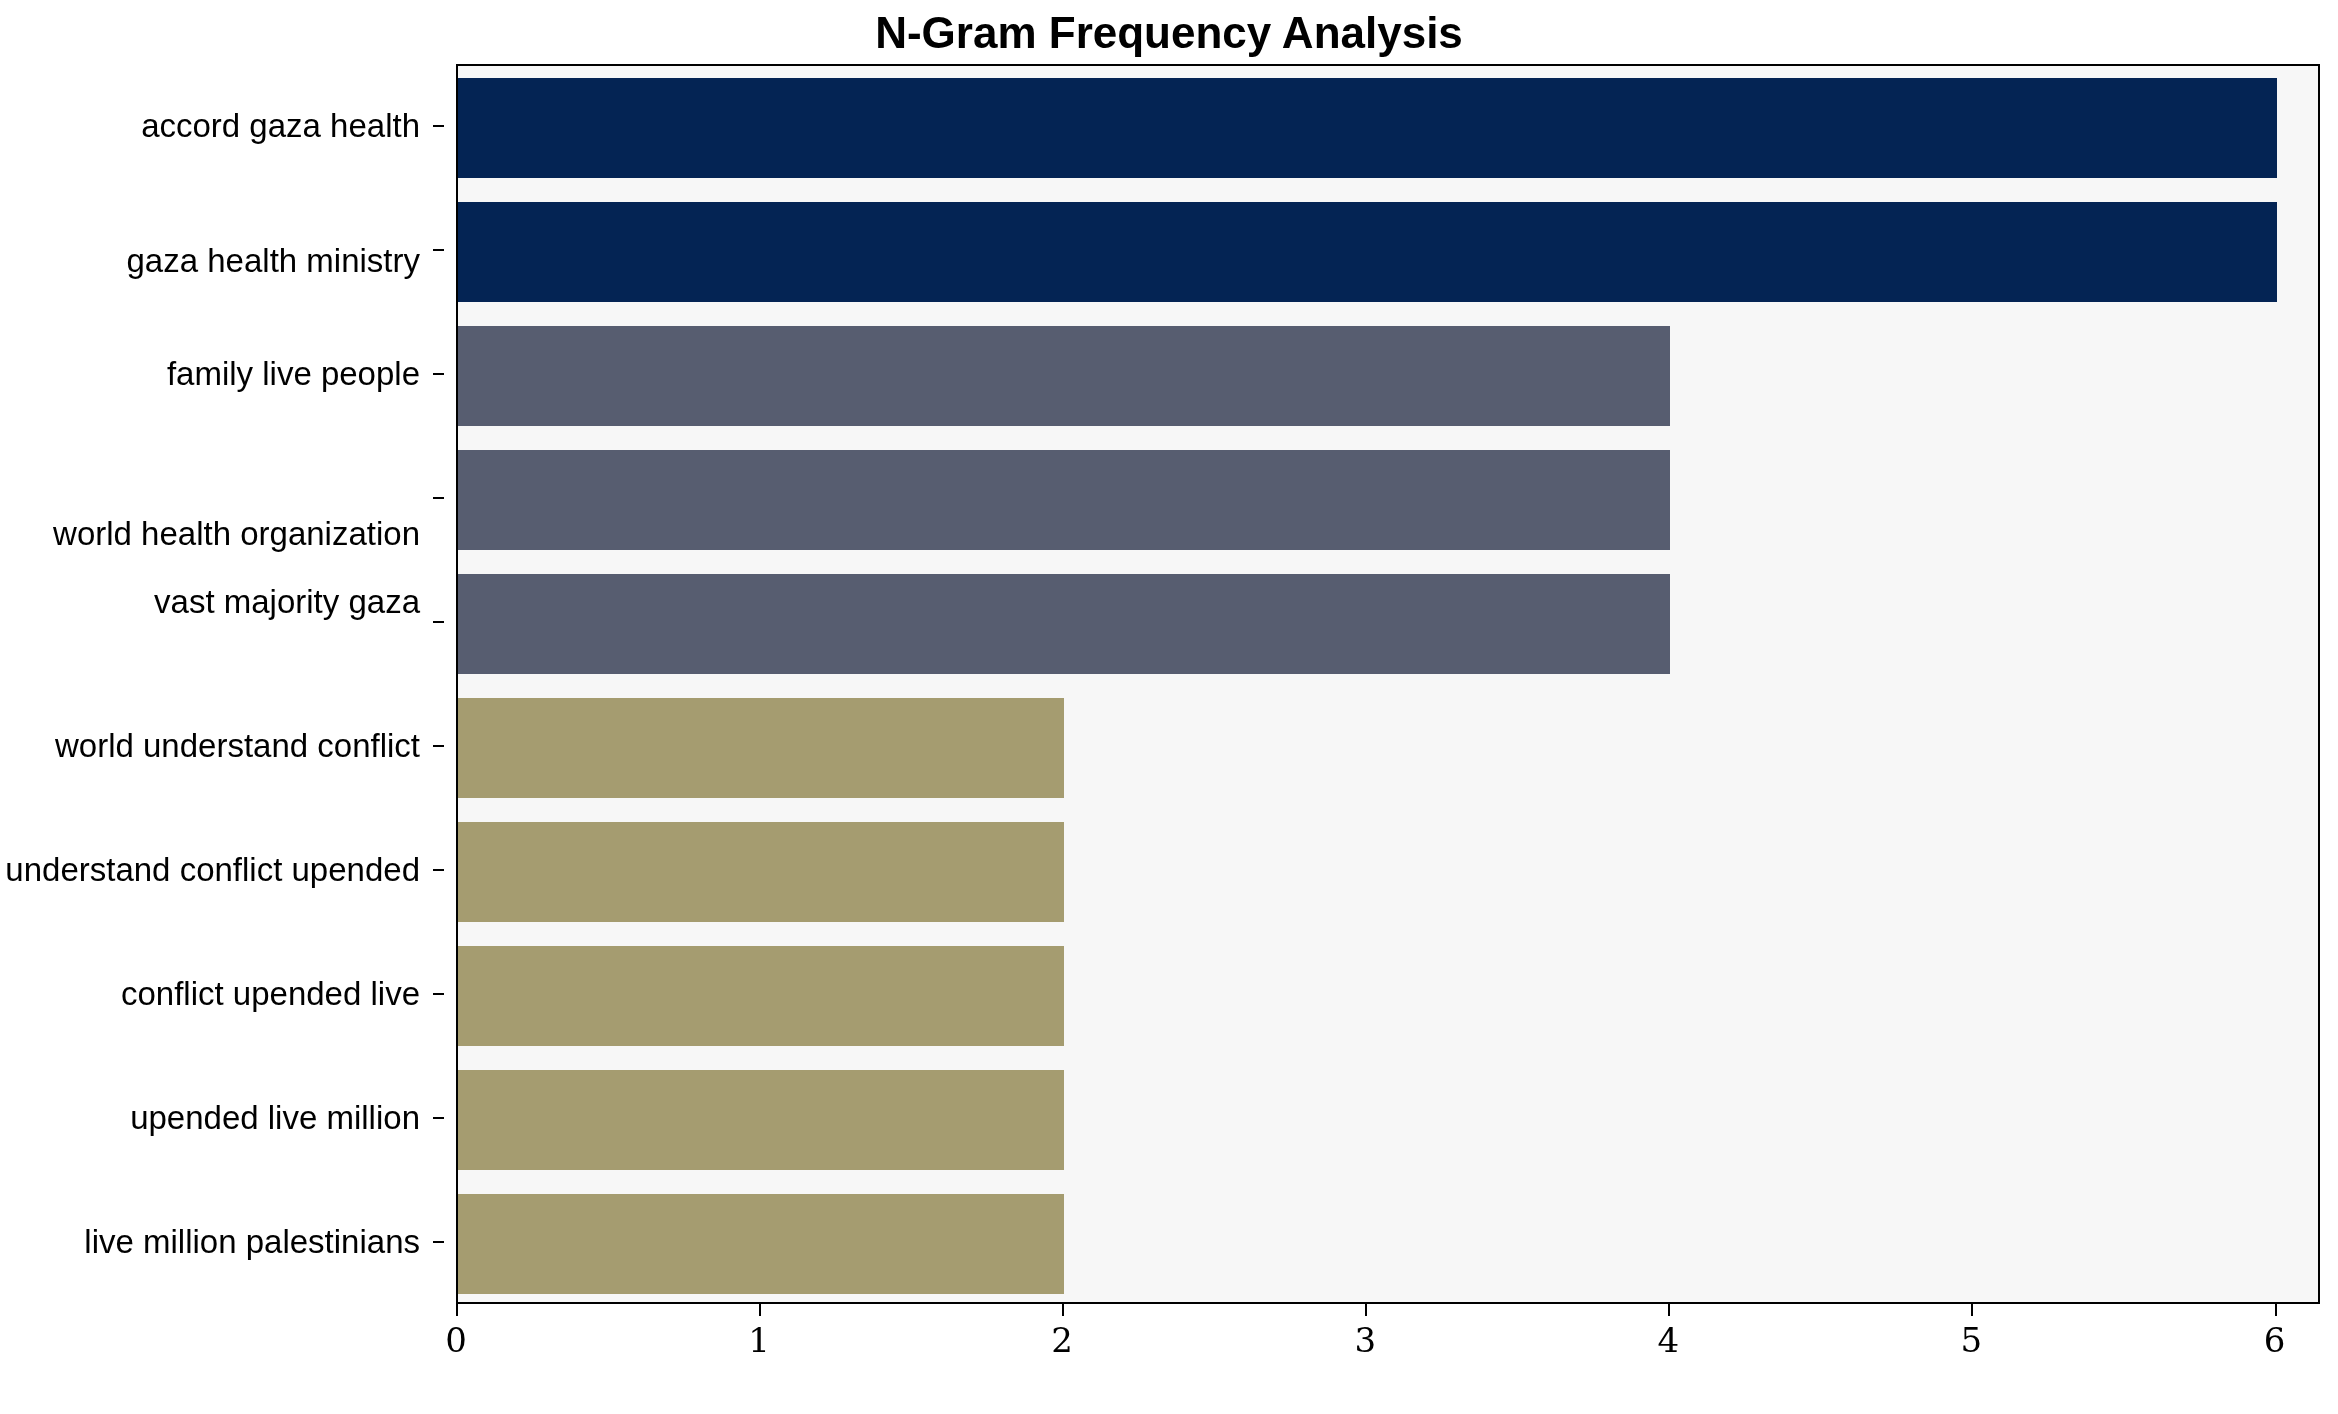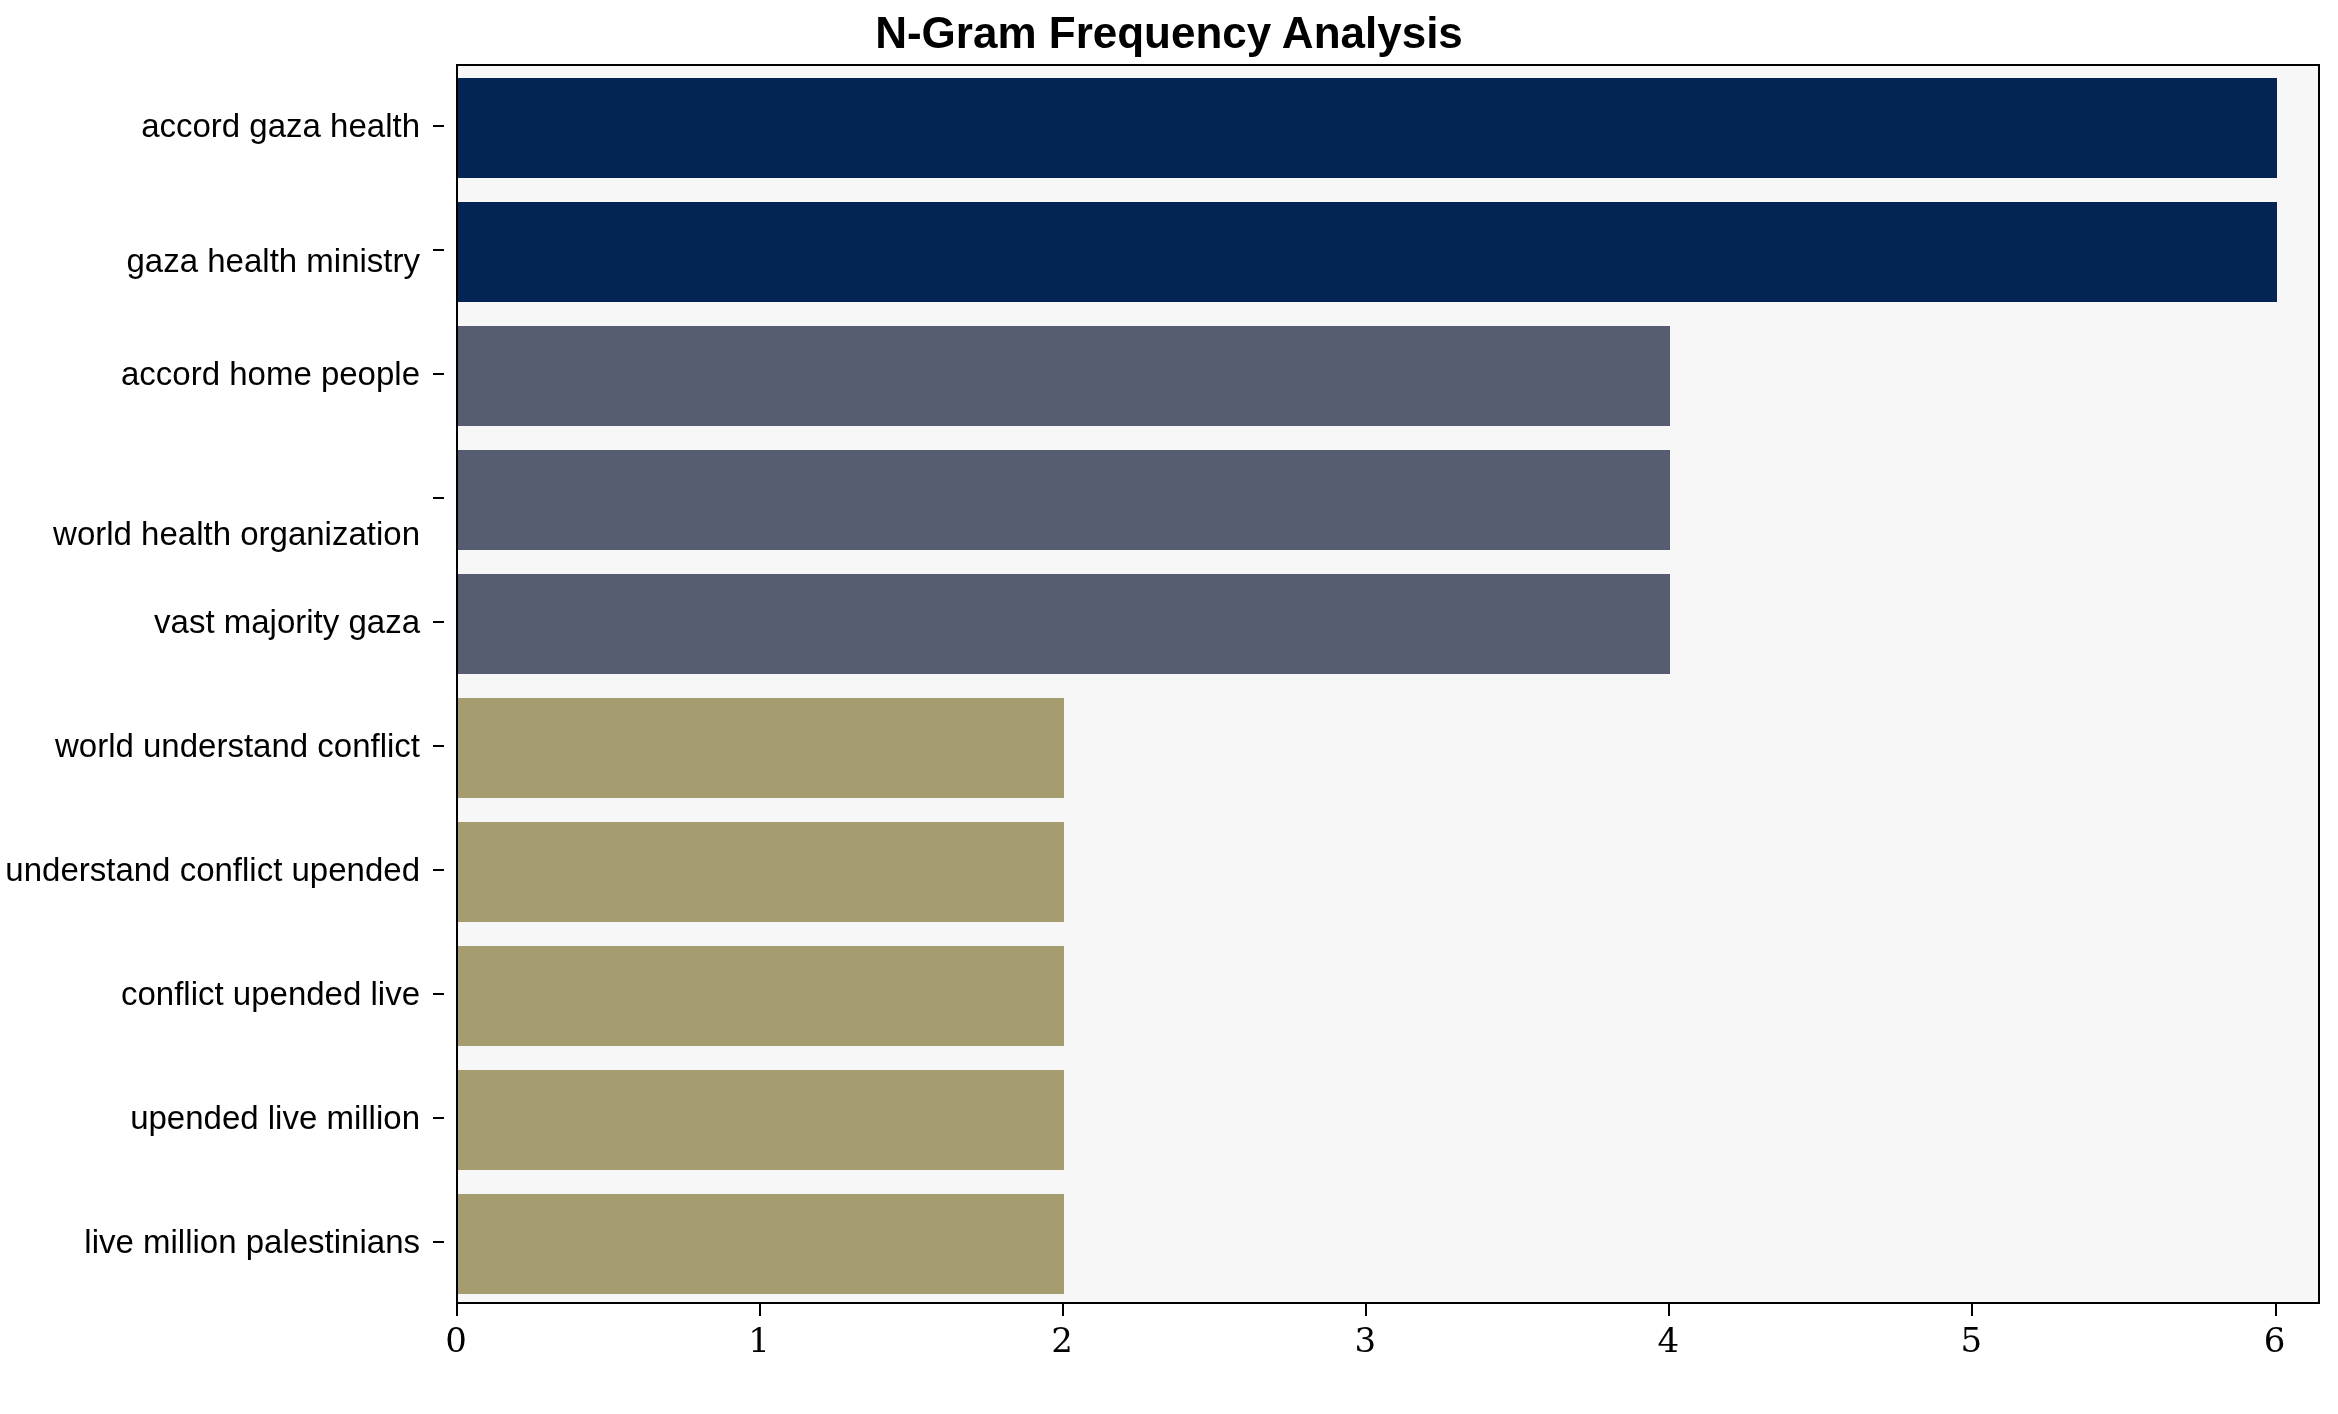--- a/index.html
+++ b/index.html
@@ -144,25 +144,25 @@
         <div class="bar" title="live million palestinians: 2" style="top: 1128.4px; height: 99.2px; width: 606.179px; background: rgb(165, 156, 112);"></div>
       </div>
   </div>
 
   <div id="y-tick-labels">
       <div class="y-tick-mark" style="top: 62px;"></div>
       <div class="y-tick-label" style="top: 62px; margin-left: 36px;">accord gaza health</div>
       <div class="y-tick-mark" style="top: 186px;"></div>
       <div class="y-tick-label" style="top: 197px;">gaza health ministry</div>
       <div class="y-tick-mark" style="top: 310px;"></div>
-      <div class="y-tick-label" style="top: 310px;">accord home people</div>
+      <div class="y-tick-label" style="top: 310px;">family live people</div>
       <div class="y-tick-mark" style="top: 434px;"></div>
       <div class="y-tick-label" style="top: 434px; margin-top: 36px;">world health organization</div>
       <div class="y-tick-mark" style="top: 558px;"></div>
-      <div class="y-tick-label" style="top: 558px;">vast majority gaza</div>
+      <div class="y-tick-label" style="top: 538px;">vast majority gaza</div>
       <div class="y-tick-mark" style="top: 682px;"></div>
       <div class="y-tick-label" style="top: 682px;">world understand conflict</div>
       <div class="y-tick-mark" style="top: 806px;"></div>
       <div class="y-tick-label" style="top: 806px;">understand conflict upended</div>
       <div class="y-tick-mark" style="top: 930px;"></div>
       <div class="y-tick-label" style="top: 930px;">conflict upended live</div>
       <div class="y-tick-mark" style="top: 1054px;"></div>
       <div class="y-tick-label" style="top: 1054px;">upended live million</div>
       <div class="y-tick-mark" style="top: 1178px;"></div>
       <div class="y-tick-label" style="top: 1178px;">live million palestinians</div>

